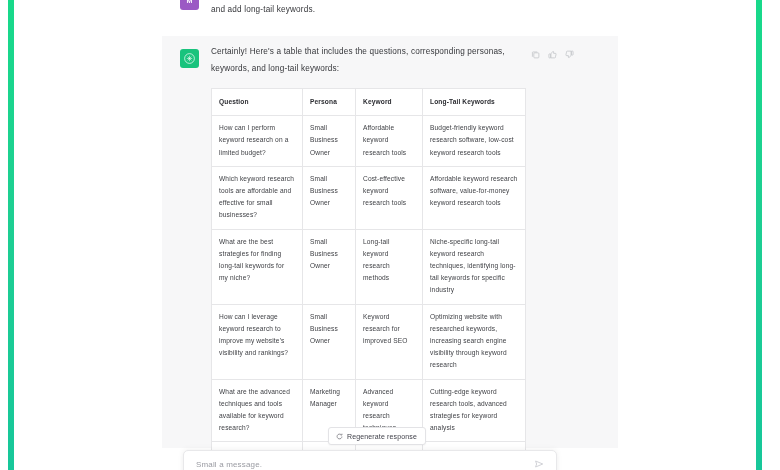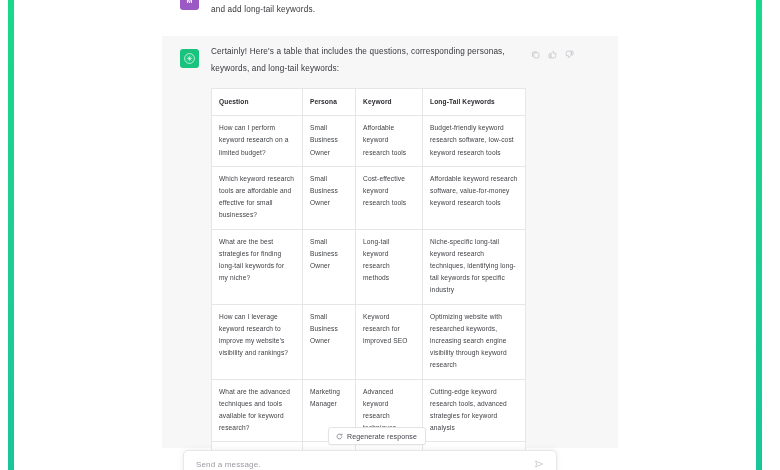--- a/index.html
+++ b/index.html
@@ -279,21 +279,21 @@
     <span>
       <svg viewBox="0 0 16 16" fill="none" stroke="currentColor" stroke-width="1.6">
         <path d="M13.5 8a5.5 5.5 0 1 1-1.7-4"></path>
         <path d="M13.6 1.6v3h-3"></path>
       </svg>
     </span>
     <span>Regenerate response</span>
   </div>
 
   <div class="composer">
-    <span class="ph">Send a message.</span>
+    <span class="ph">Small a message.</span>
     <span class="send">
       <svg viewBox="0 0 16 16" fill="none" stroke="currentColor" stroke-width="1.6" stroke-linejoin="round">
         <path d="M2.5 3.2 14 8 2.5 12.8 4.2 8z"></path>
       </svg>
     </span>
   </div>
 
 </div>
 
 </body></html>

